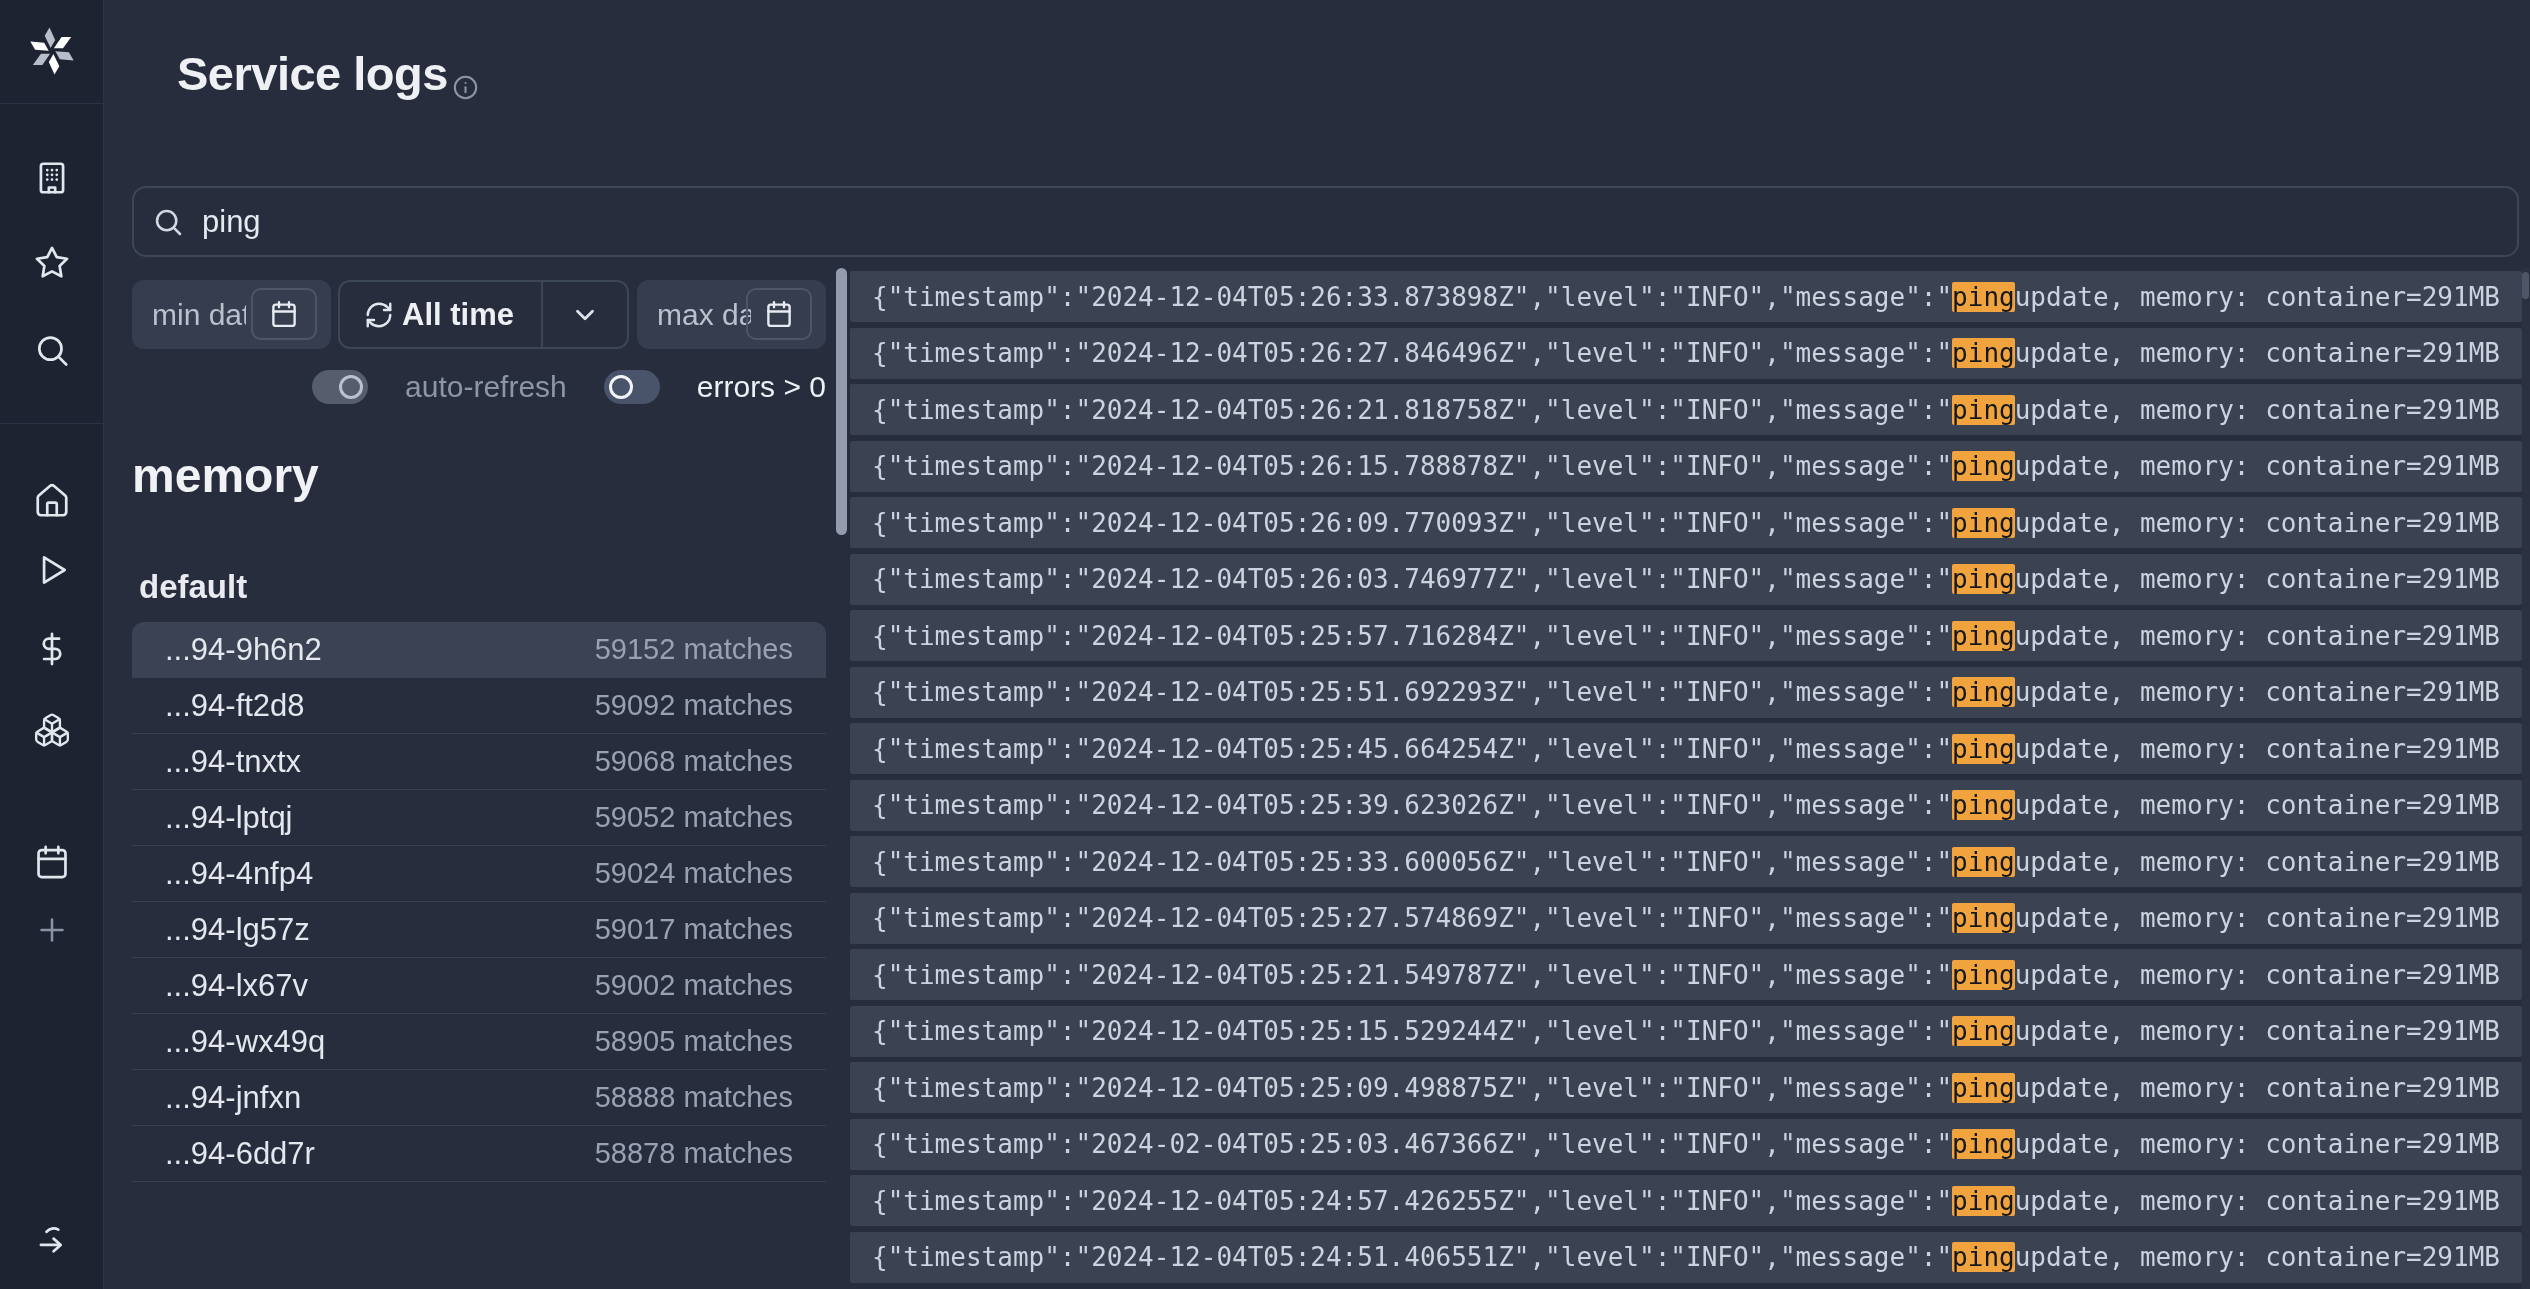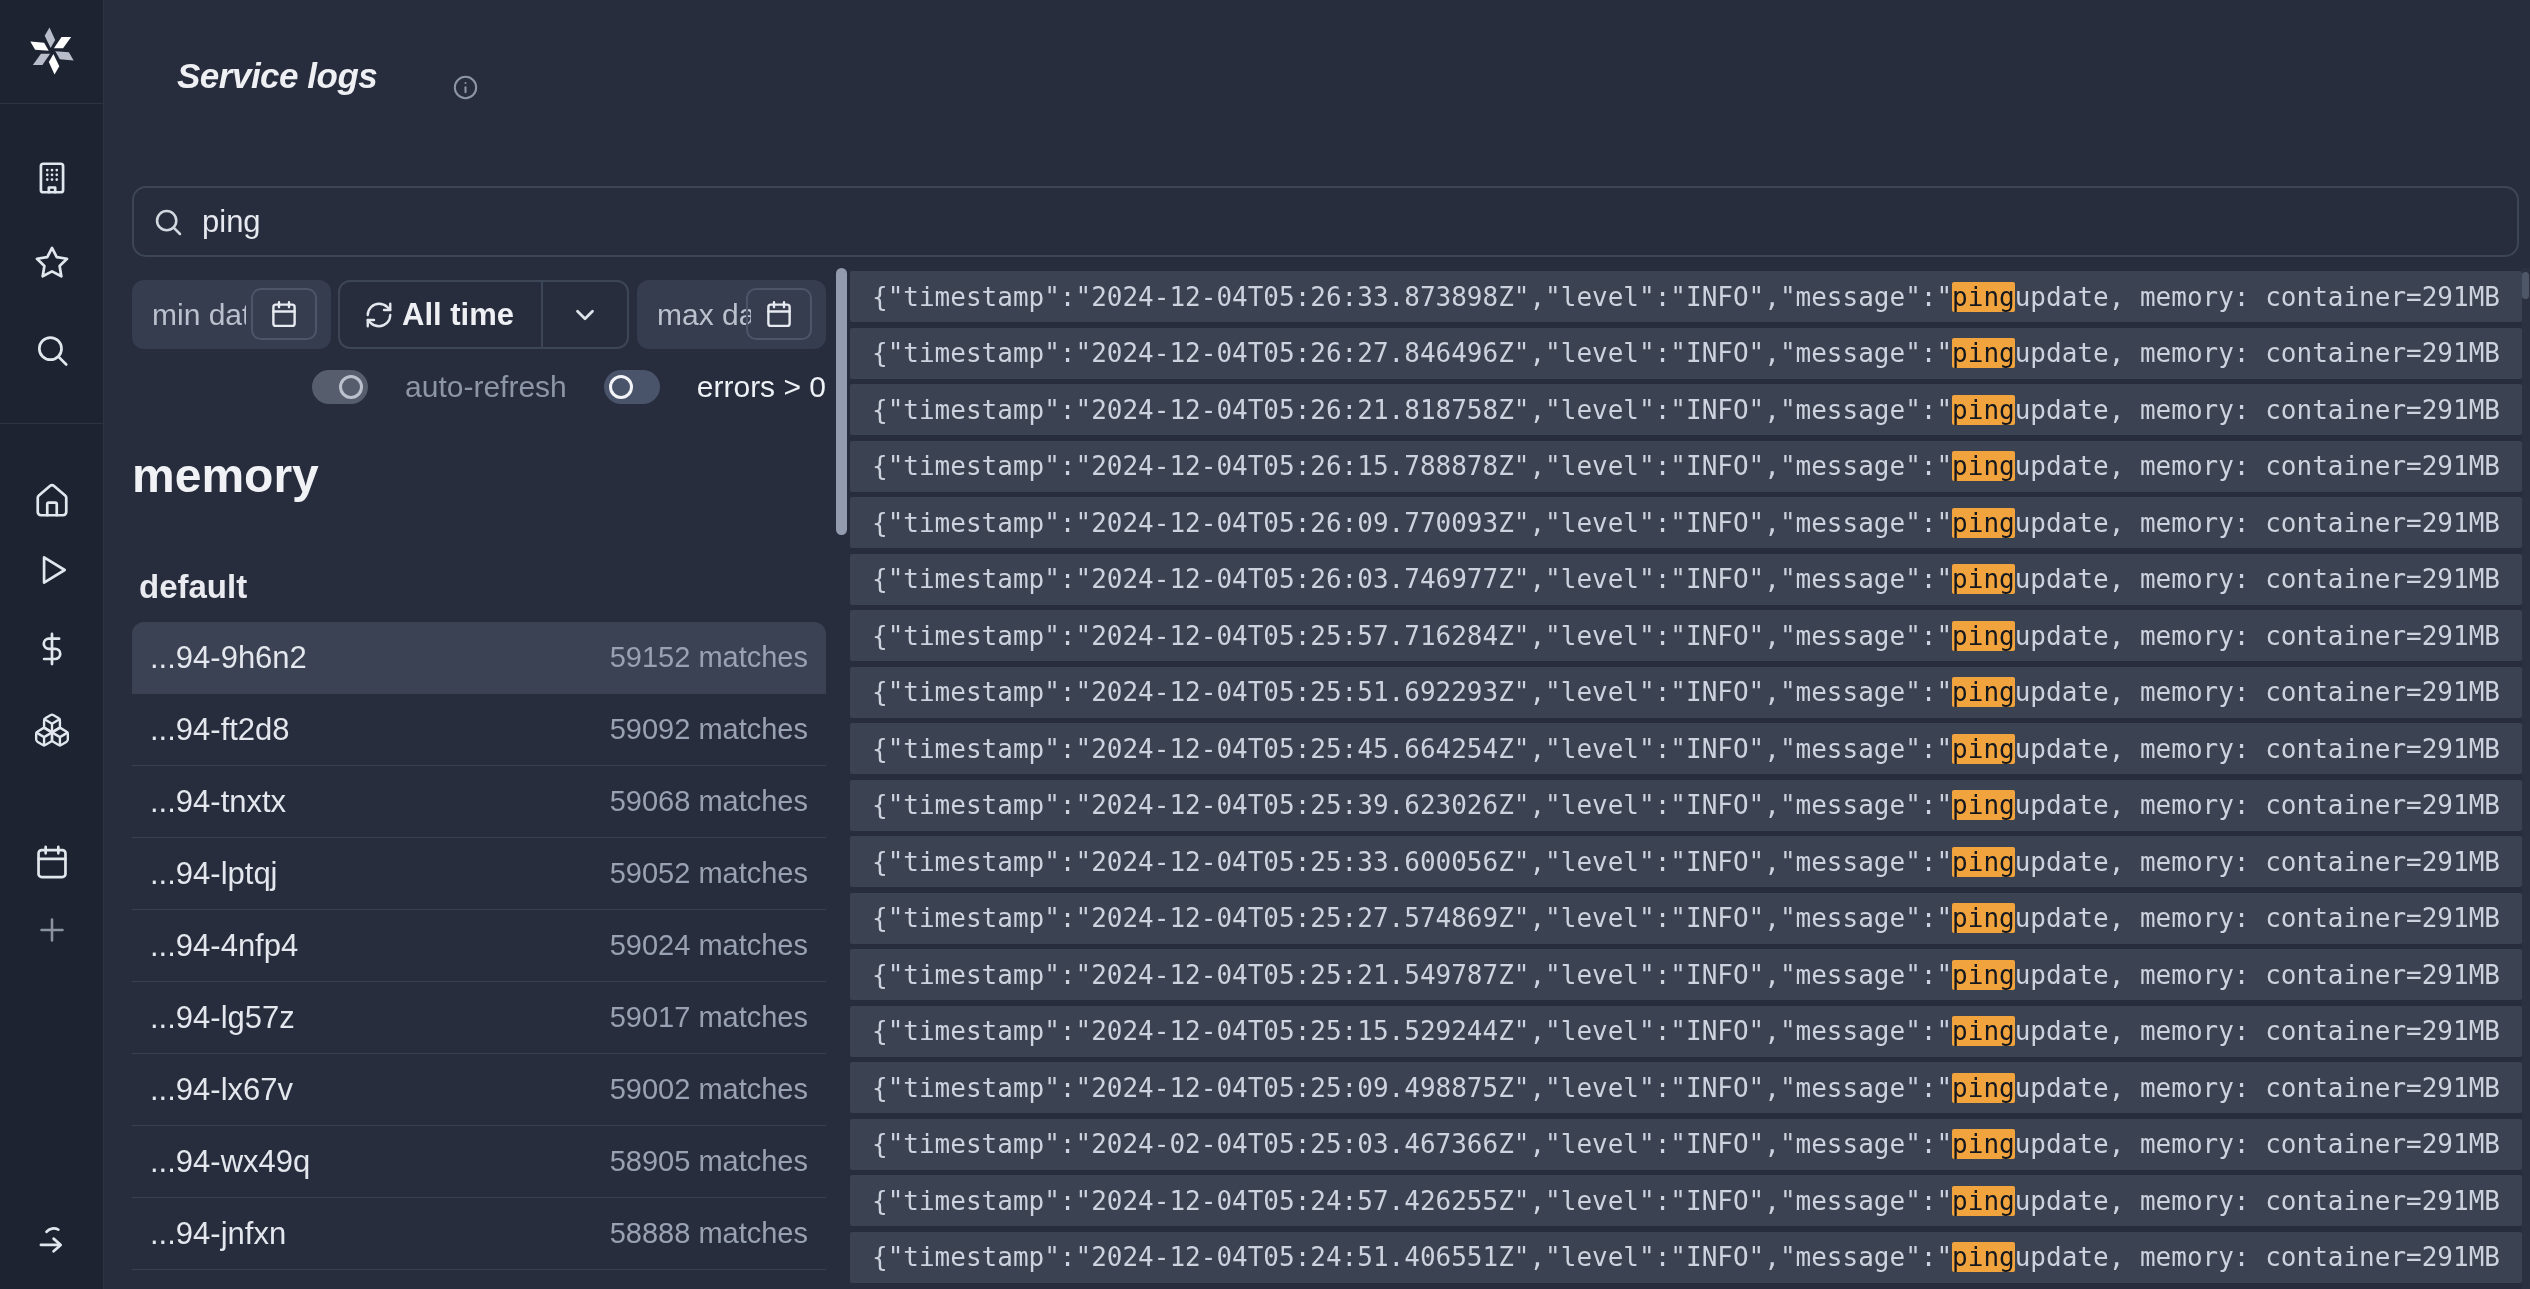--- a/index.html
+++ b/index.html
@@ -8,21 +8,21 @@
   svg { display:block; }
 
   
   .sidebar { position:absolute; top:0; left:0; bottom:0; width:104px; background:#1d2331; border-right:1px solid #2c3343; }
   .logo { position:absolute; top:26px; left:50%; transform:translateX(-50%); width:50px; height:50px; cursor:pointer; }
   .sb-divider { position:absolute; left:0; width:100%; height:1px; background:#2c3343; }
   .sb-icon { position:absolute; left:50%; transform:translateX(-50%); width:42px; height:42px; display:flex; align-items:center; justify-content:center; color:#e2e6ed; cursor:pointer; }
   .sb-icon.muted { color:#8b93a3; }
 
   
-  .page-title { position:absolute; left:177px; top:56px; font-size:35px; font-weight:700; color:#eef0f4; letter-spacing:-0.5px;font-style:italic; }
+  .page-title { position:absolute; left:177px; top:46px; font-size:47px; font-weight:700; color:#eef0f4; letter-spacing:-0.5px; }
   .info-icon { position:absolute; left:452px; top:74px; color:#8d96a6; cursor:pointer; }
 
   
   .searchbar { position:absolute; left:132px; top:186px; width:2387px; height:71px; border:2px solid #3d4657; border-radius:14px; display:flex; align-items:center; padding:0 18px; gap:18px; }
   .search-glyph { color:#d2d7e0; flex:0 0 auto; }
   .searchbar input { background:transparent; border:none; outline:none; color:#e6e9ef; font-size:31px; flex:1; font-family:inherit; }
 
   
   .date-field { position:absolute; top:280px; height:69px; background:#353d4f; border-radius:12px; display:flex; align-items:center; padding-left:20px; }
   .date-field input { width:94px; background:transparent; border:none; outline:none; font-family:inherit; font-size:30px; color:#bac1cd; }
@@ -45,21 +45,21 @@
   .pill-auto .knob { right:5px; border:3px solid #bcc2cd; }
   .pill-errors { background:#49536a; }
   .pill-errors .knob { left:5px; border:3px solid #f2f4f7; }
   .lbl-auto { color:#8d96a6; font-size:30px; }
   .lbl-errors { color:#eef1f5; font-size:30px; font-weight:500; }
 
   
   .workers-heading { position:absolute; left:132px; top:448px; font-size:48px; font-weight:800; color:#f1f2f5; }
   .group-heading { position:absolute; left:139px; top:568px; font-size:33px; font-weight:700; color:#e9ebf0; }
   .worker-list { position:absolute; left:132px; top:622px; width:694px; }
-  .worker-item { height:72px; display:flex; align-items:center; justify-content:space-between; padding:0 18px; border-bottom:1px solid #39414f; cursor:pointer; }
+  .worker-item { height:56px; display:flex; align-items:center; justify-content:space-between; padding:0 33px; border-bottom:1px solid #39414f; cursor:pointer; }
   .worker-item.selected { background:#3b4254; border-radius:12px 12px 0 0; }
   .w-name { font-size:31px; color:#e4e7ed; }
   .w-matches { font-size:29px; color:#99a2b2; }
 
   
   .page-scroll-thumb { position:absolute; left:836px; top:268px; width:11px; height:267px; border-radius:6px; background:#929cae; cursor:pointer; }
   .log-scroll-track { position:absolute; right:0; top:268px; bottom:0; width:8px; background:#2b3140; }
   .log-scroll-thumb { position:absolute; right:1px; top:272px; width:7px; height:27px; border-radius:3.5px; background:#4e5767; cursor:pointer; }
 
   

